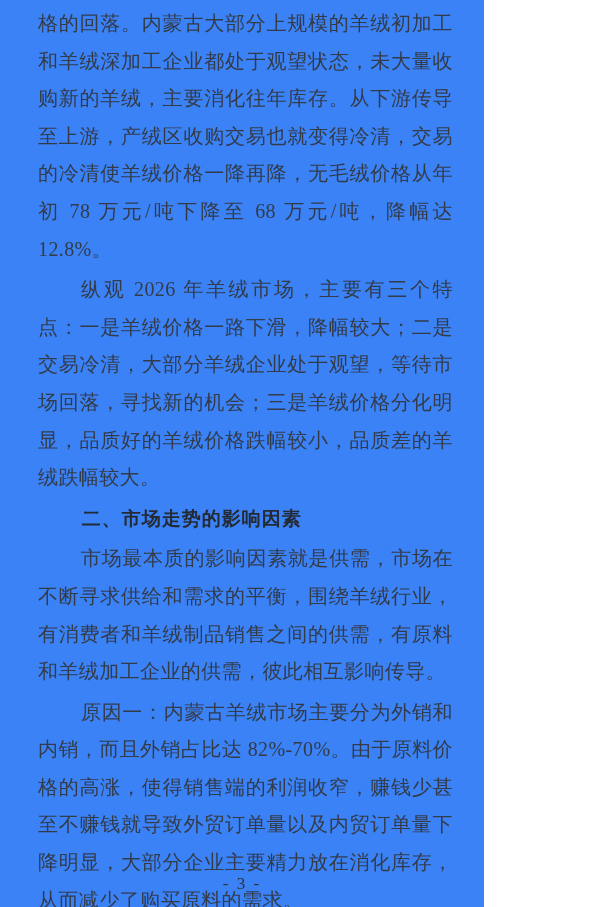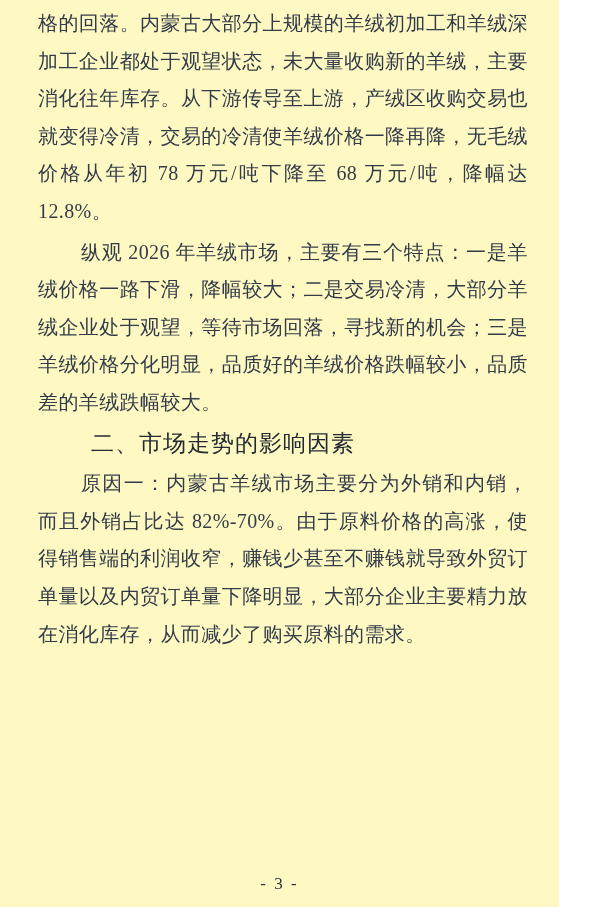--- a/index.html
+++ b/index.html
@@ -2,23 +2,23 @@
 <html><head>
 <meta charset="utf-8">
 <style>
   html, body {
     margin: 0;
     padding: 0;
     background: #ffffff;
   }
   .page {
     position: relative;
-    width: 559px;
+    width: 484px;
     height: 907px;
-    background: #fef9c3;
+    background: #3b82f6;
     overflow: hidden;
     font-family: "Liberation Serif", "DejaVu Serif", serif;
   }
   .body-text {
     position: absolute;
     left: 38px;
     right: 31px;
     top: 5px;
     font-size: 20px;
     line-height: 37.6px;
@@ -28,23 +28,23 @@
     letter-spacing: 0.4px;
   }
   .para {
     margin: 0 0 3px 0;
   }
   .para.indent {
     text-indent: 2.15em;
   }
   .section-heading {
     margin: 0 0 3px 0;
-    font-size: 23px;
+    font-size: 19px;
     line-height: 37.6px;
-    font-weight: normal;
+    font-weight: bold;
     color: #242a33;
     text-indent: 2.3em;
     letter-spacing: 1px;
   }
   .page-footer {
     position: absolute;
     left: 0;
     right: 0;
     bottom: 13px;
     text-align: center;
@@ -55,16 +55,17 @@
   }
 </style>
 </head>
 <body>
 
 <div class="page">
   <div class="body-text">
     <p class="para">格的回落。内蒙古大部分上规模的羊绒初加工和羊绒深加工企业都处于观望状态，未大量收购新的羊绒，主要消化往年库存。从下游传导至上游，产绒区收购交易也就变得冷清，交易的冷清使羊绒价格一降再降，无毛绒价格从年初 78 万元/吨下降至 68 万元/吨，降幅达 12.8%。</p>
     <p class="para indent">纵观 2026 年羊绒市场，主要有三个特点：一是羊绒价格一路下滑，降幅较大；二是交易冷清，大部分羊绒企业处于观望，等待市场回落，寻找新的机会；三是羊绒价格分化明显，品质好的羊绒价格跌幅较小，品质差的羊绒跌幅较大。</p>
     <h2 class="section-heading">二、市场走势的影响因素</h2>
+    <p class="para indent">市场最本质的影响因素就是供需，市场在不断寻求供给和需求的平衡，围绕羊绒行业，有消费者和羊绒制品销售之间的供需，有原料和羊绒加工企业的供需，彼此相互影响传导。</p>
     <p class="para indent">原因一：内蒙古羊绒市场主要分为外销和内销，而且外销占比达 82%-70%。由于原料价格的高涨，使得销售端的利润收窄，赚钱少甚至不赚钱就导致外贸订单量以及内贸订单量下降明显，大部分企业主要精力放在消化库存，从而减少了购买原料的需求。</p>
   </div>
   <div class="page-footer">- 3 -</div>
 </div>
 
 </body></html>

